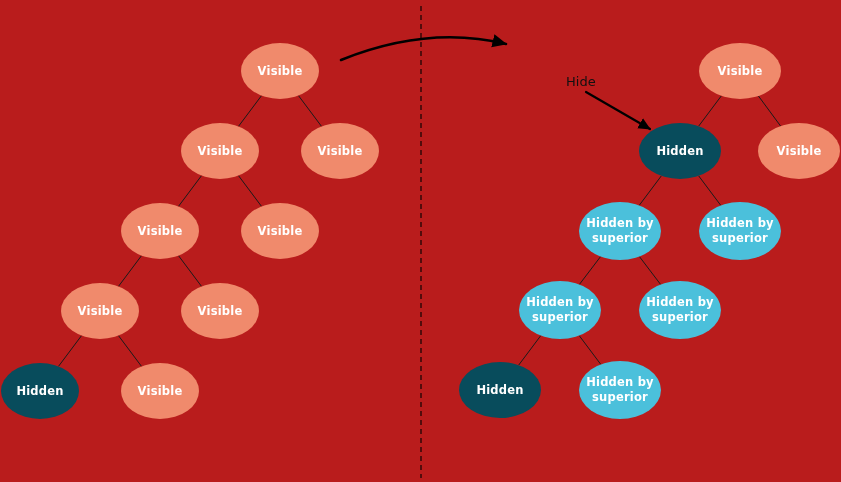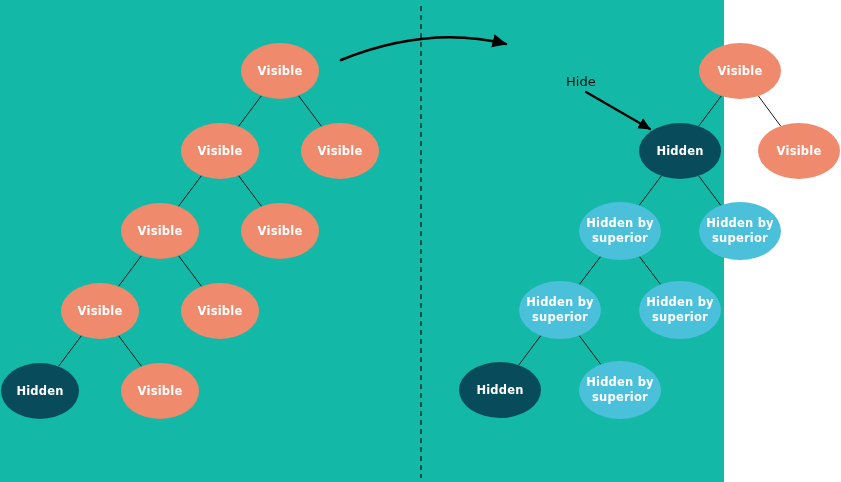--- a/index.html
+++ b/index.html
@@ -8,23 +8,23 @@
     background: #ffffff;
   }
   body {
     width: 841px;
     height: 482px;
     font-family: "DejaVu Sans", "Liberation Sans", sans-serif;
     overflow: hidden;
   }
   #diagram-root {
     position: relative;
-    width: 724px;
+    width: 841px;
     height: 482px;
-    background: #14b8a6;
+    background: #b91c1c;
   }
   svg#tree-svg {
     display: block;
     width: 841px;
     height: 482px;
   }
   .node-label {
     font-family: "DejaVu Sans", "Liberation Sans", sans-serif;
     font-size: 11.5px;
     font-weight: 700;

